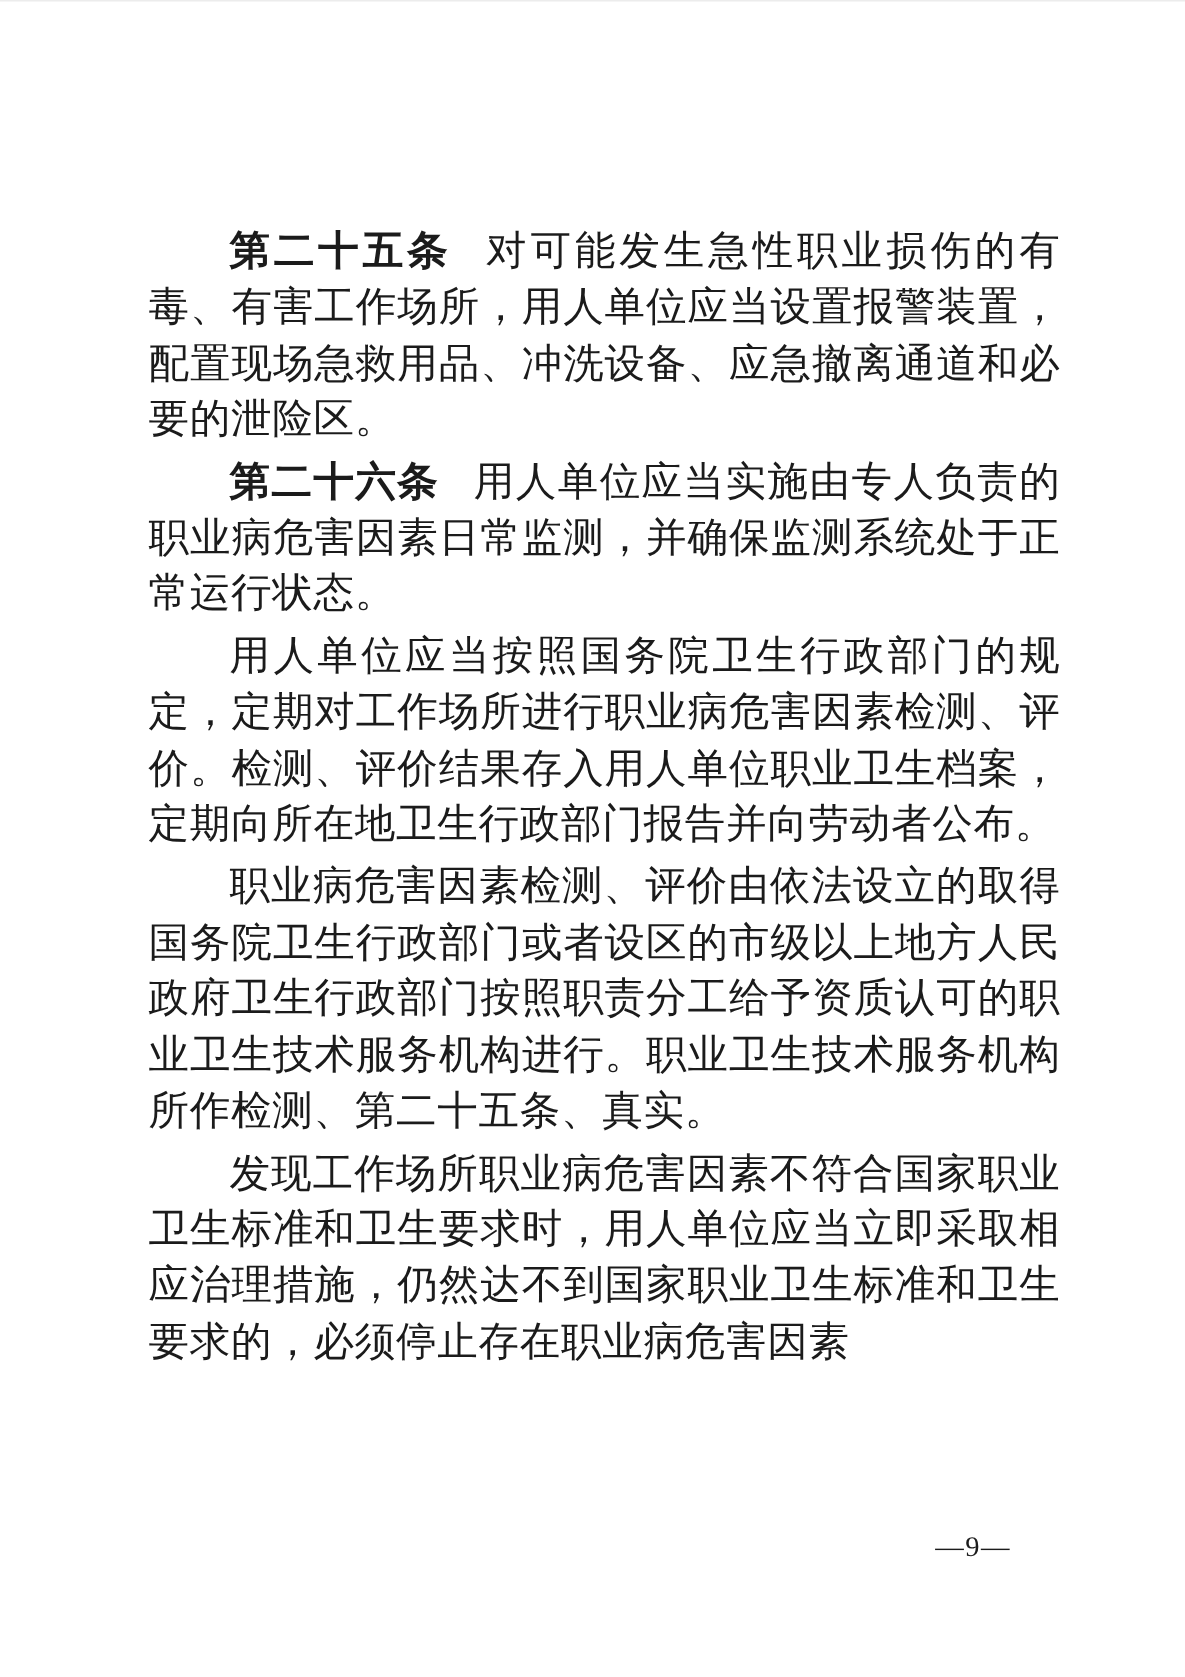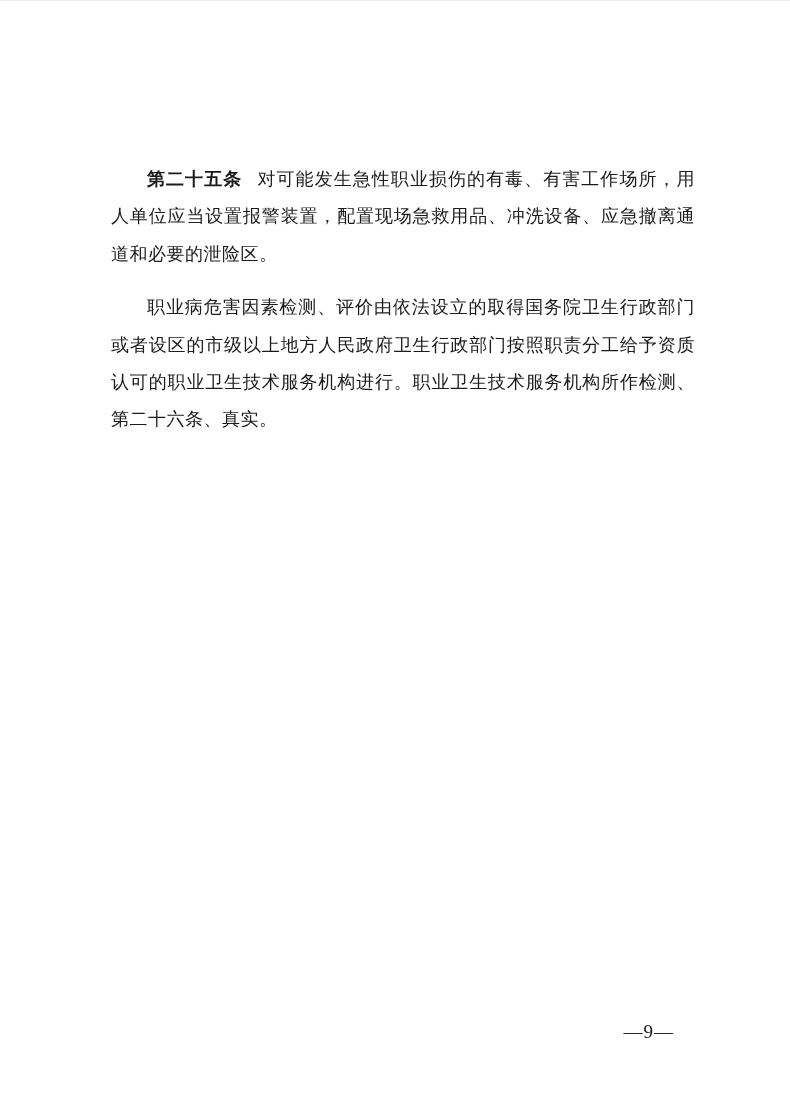--- a/index.html
+++ b/index.html
@@ -21,22 +21,22 @@
     border-top: 1px solid #ececec;
     overflow: hidden;
   }
   .text-block {
     position: absolute;
     left: 95px;
     top: 144px;
     width: 616px;
   }
   p.para {
-    margin: 16px;
-    font-size: 18px;
+    margin: 4px;
+    font-size: 27px;
     line-height: 37.4px;
     text-align: justify;
     text-indent: 2em;
     letter-spacing: 0.5px;
   }
   .article-term {
     font-weight: 700;
     font-family: "Liberation Sans", "DejaVu Sans", sans-serif;
     margin-right: 0.85em;
   }
@@ -54,22 +54,25 @@
 <body>
 
 <div class="page">
 
   <main class="text-block">
 
     <p class="para"><span class="article-term">第二十五条</span><span>对可能发生急性职业损伤的有毒、有害工作场所，用人单位应当设置报警装置，配置现场急救用品、冲洗设备、应急撤离通道和必要的泄险区。</span></p>
 
 
 
+    <p class="para"><span class="article-term">第二十六条</span><span>用人单位应当实施由专人负责的职业病危害因素日常监测，并确保监测系统处于正常运行状态。</span></p>
 
+    <p class="para"><span>用人单位应当按照国务院卫生行政部门的规定，定期对工作场所进行职业病危害因素检测、评价。检测、评价结果存入用人单位职业卫生档案，定期向所在地卫生行政部门报告并向劳动者公布。</span></p>
 
-    <p class="para"><span>职业病危害因素检测、评价由依法设立的取得国务院卫生行政部门或者设区的市级以上地方人民政府卫生行政部门按照职责分工给予资质认可的职业卫生技术服务机构进行。职业卫生技术服务机构所作检测、第二十六条、真实。</span></p>
+    <p class="para"><span>职业病危害因素检测、评价由依法设立的取得国务院卫生行政部门或者设区的市级以上地方人民政府卫生行政部门按照职责分工给予资质认可的职业卫生技术服务机构进行。职业卫生技术服务机构所作检测、第二十五条、真实。</span></p>
 
+    <p class="para"><span>发现工作场所职业病危害因素不符合国家职业卫生标准和卫生要求时，用人单位应当立即采取相应治理措施，仍然达不到国家职业卫生标准和卫生要求的，必须停止存在职业病危害因素</span></p>
 
   </main>
 
   <div class="page-number">—9—</div>
 
 </div>
 
 </body></html>

